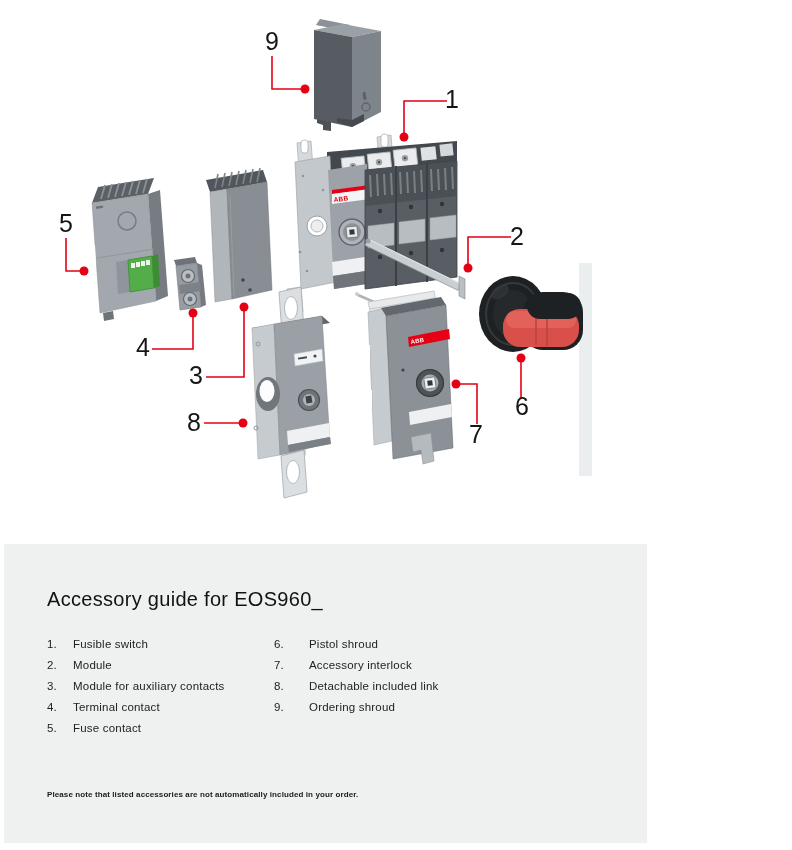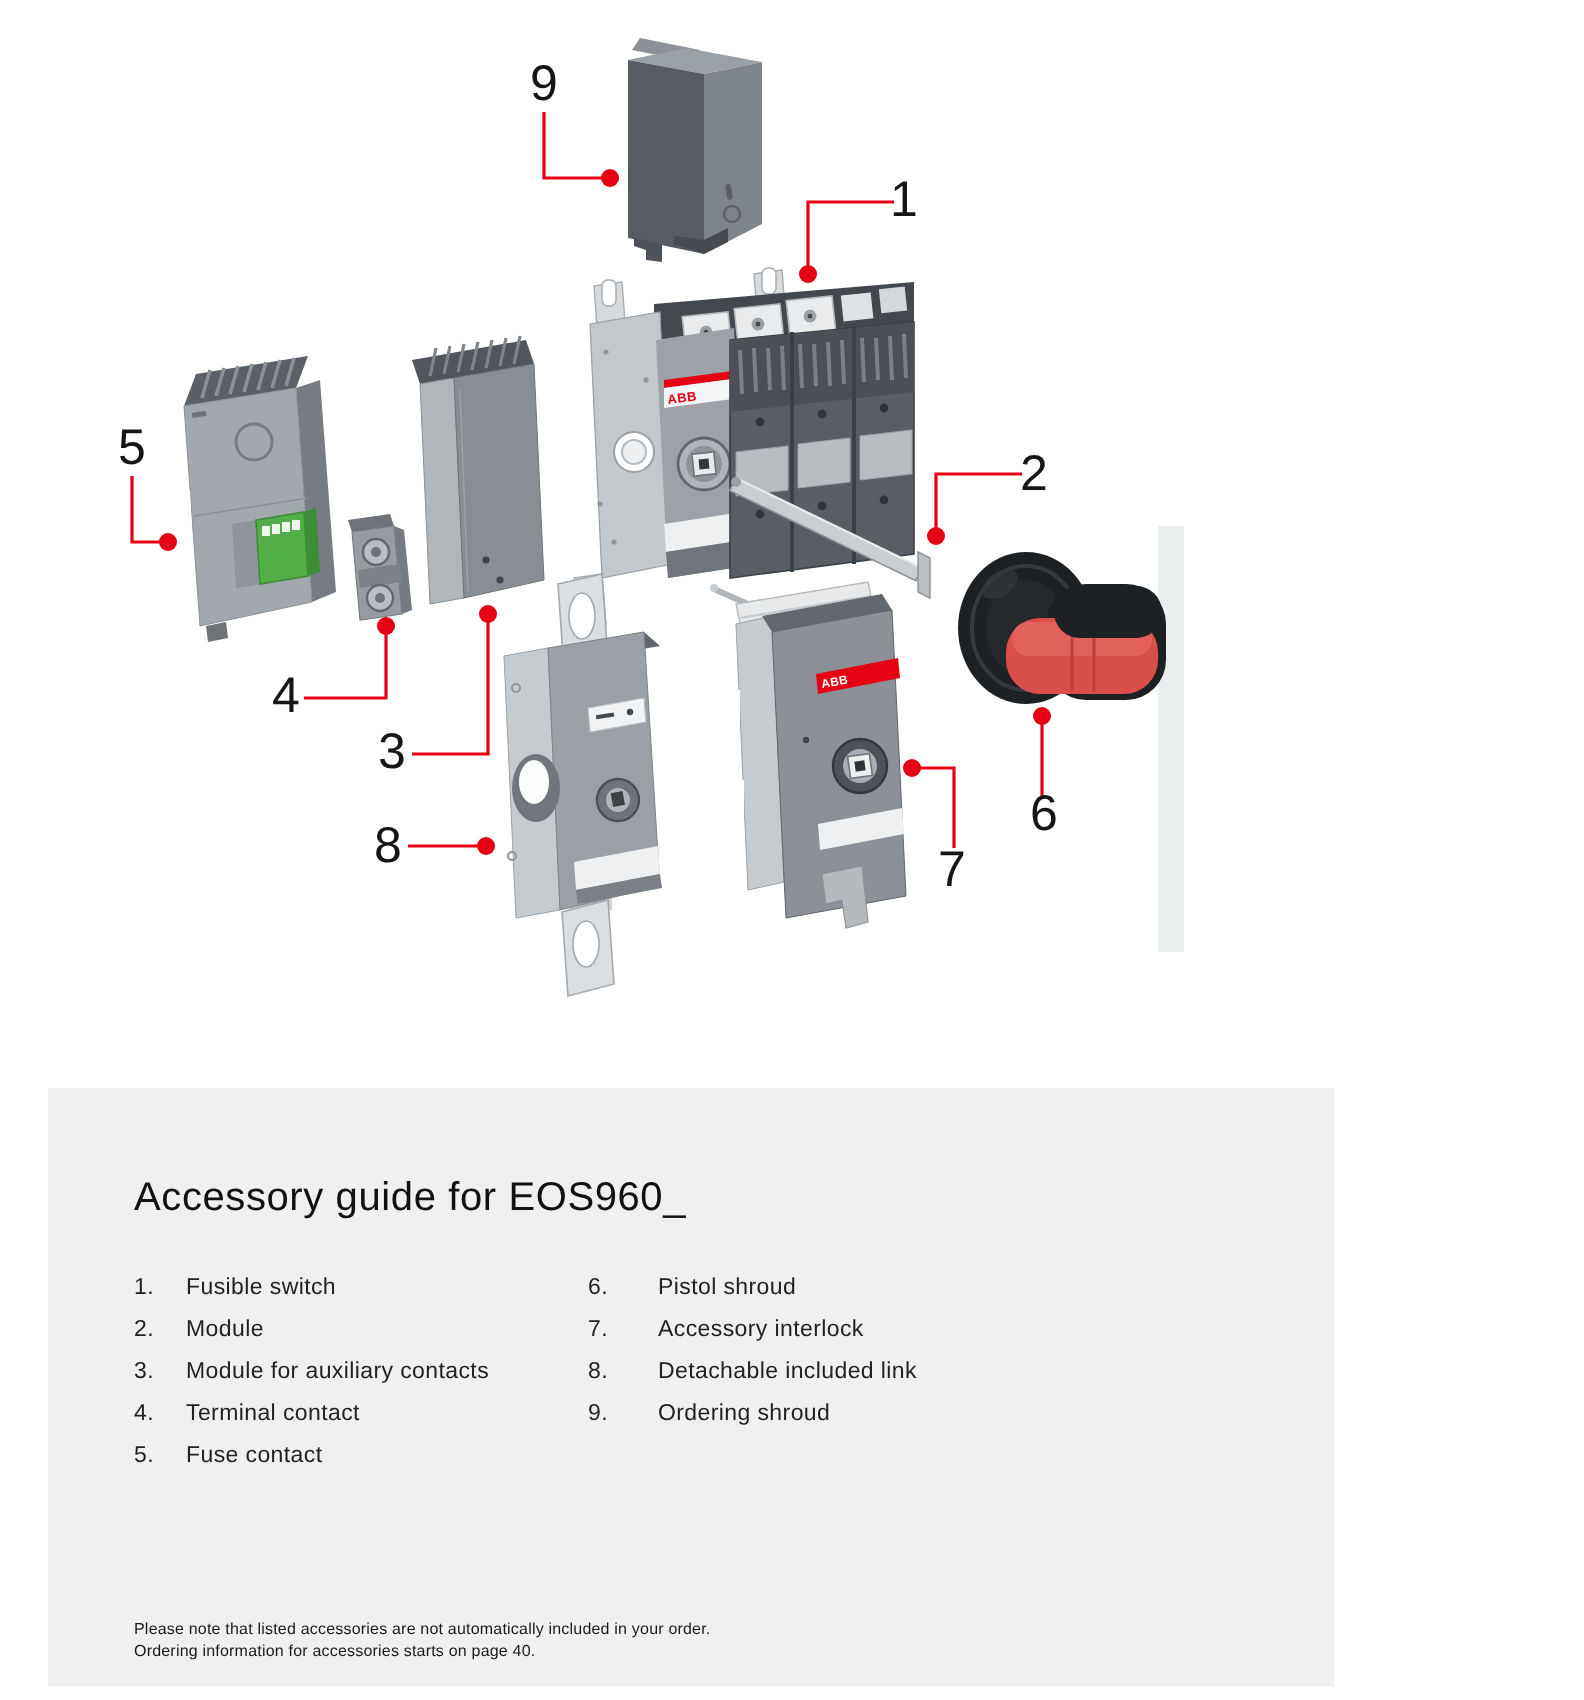--- a/index.html
+++ b/index.html
@@ -1,30 +1,30 @@
 <!DOCTYPE html>
 <html><head>
 <meta charset="utf-8">
 <style>
   html,body{margin:0;padding:0;background:#ffffff;}
   .page{position:relative;width:792px;height:850px;background:#ffffff;overflow:hidden;
         font-family:"Liberation Sans","DejaVu Sans",sans-serif;}
   .diagram-svg{position:absolute;left:0;top:0;}
-  .panel{position:absolute;left:24px;top:544px;width:643px;height:299px;background:#eff1f0;}
+  .panel{position:absolute;left:4px;top:544px;width:643px;height:299px;background:#eff1f0;}
   .panel-title{position:absolute;left:43px;top:44px;font-size:20px;font-weight:400;
                color:#121212;letter-spacing:0.3px;}
   .acc-col{position:absolute;top:94px;}
   .acc-col.left{left:43px;}
   .acc-col.right{left:270px;}
   .acc-row{display:flex;height:21px;align-items:flex-start;font-size:11.5px;color:#222;
            letter-spacing:0.2px;}
   .acc-num{display:inline-block;width:26px;flex:0 0 auto;}
   .acc-col.right .acc-num{width:35px;}
-  .panel-note{position:absolute;left:43px;top:245px;font-size:8px;font-weight:400;
-              color:#1a1a1a;line-height:11px;letter-spacing:0.1px;margin-top:20px;}
+  .panel-note{position:absolute;left:43px;top:245px;font-size:8px;font-weight:700;
+              color:#1a1a1a;line-height:11px;letter-spacing:0.1px;}
   .callout-num{font-size:25px;font-weight:500;fill:#161616;}
   .brand-sm{font-weight:700;letter-spacing:0.2px;}
 </style>
 </head>
 <body>
 
 <div class="page">
 
   <svg class="diagram-svg" width="792" height="545" viewBox="0 0 792 545">
 
@@ -293,16 +293,15 @@
         <span>Detachable included link</span>
       </div>
       <div class="acc-row">
         <span class="acc-num">9.</span>
         <span>Ordering shroud</span>
       </div>
     </div>
 
     <div class="panel-note">
       <div>Please note that listed accessories are not automatically included in your order.</div>
-      <div>Ordering information for accessories starts on page 40.</div>
     </div>
   </div>
 </div>
 
 </body></html>

